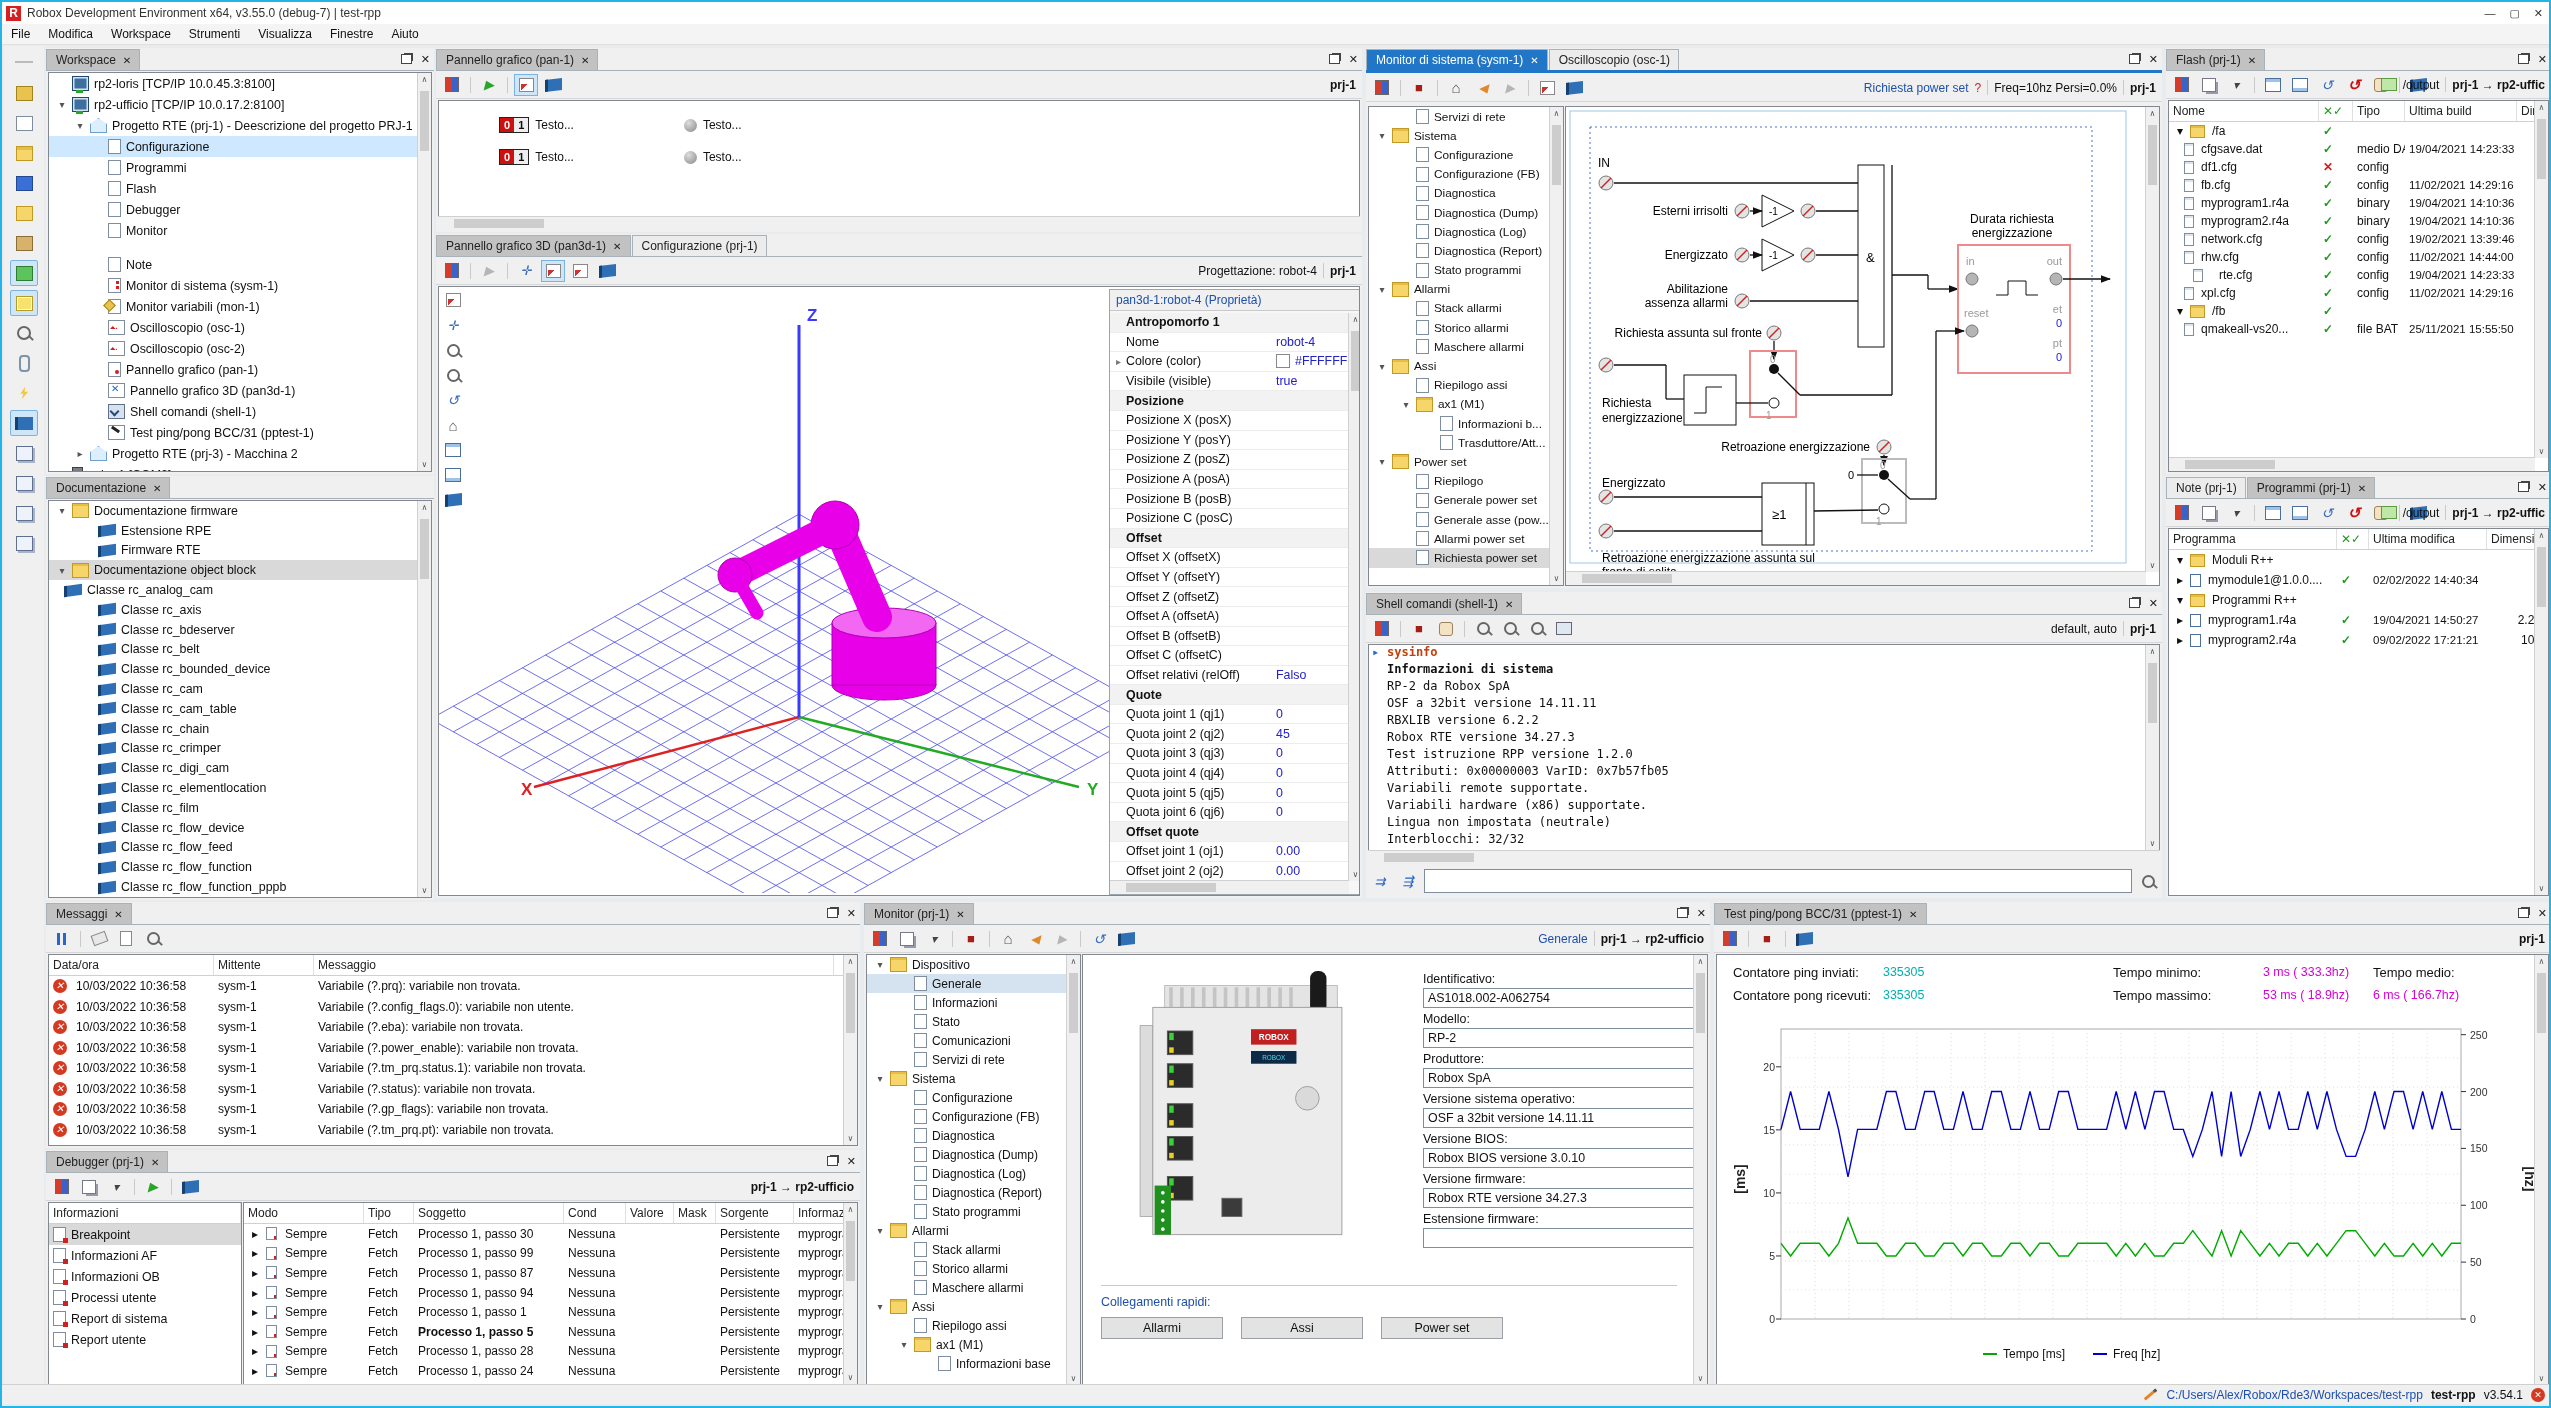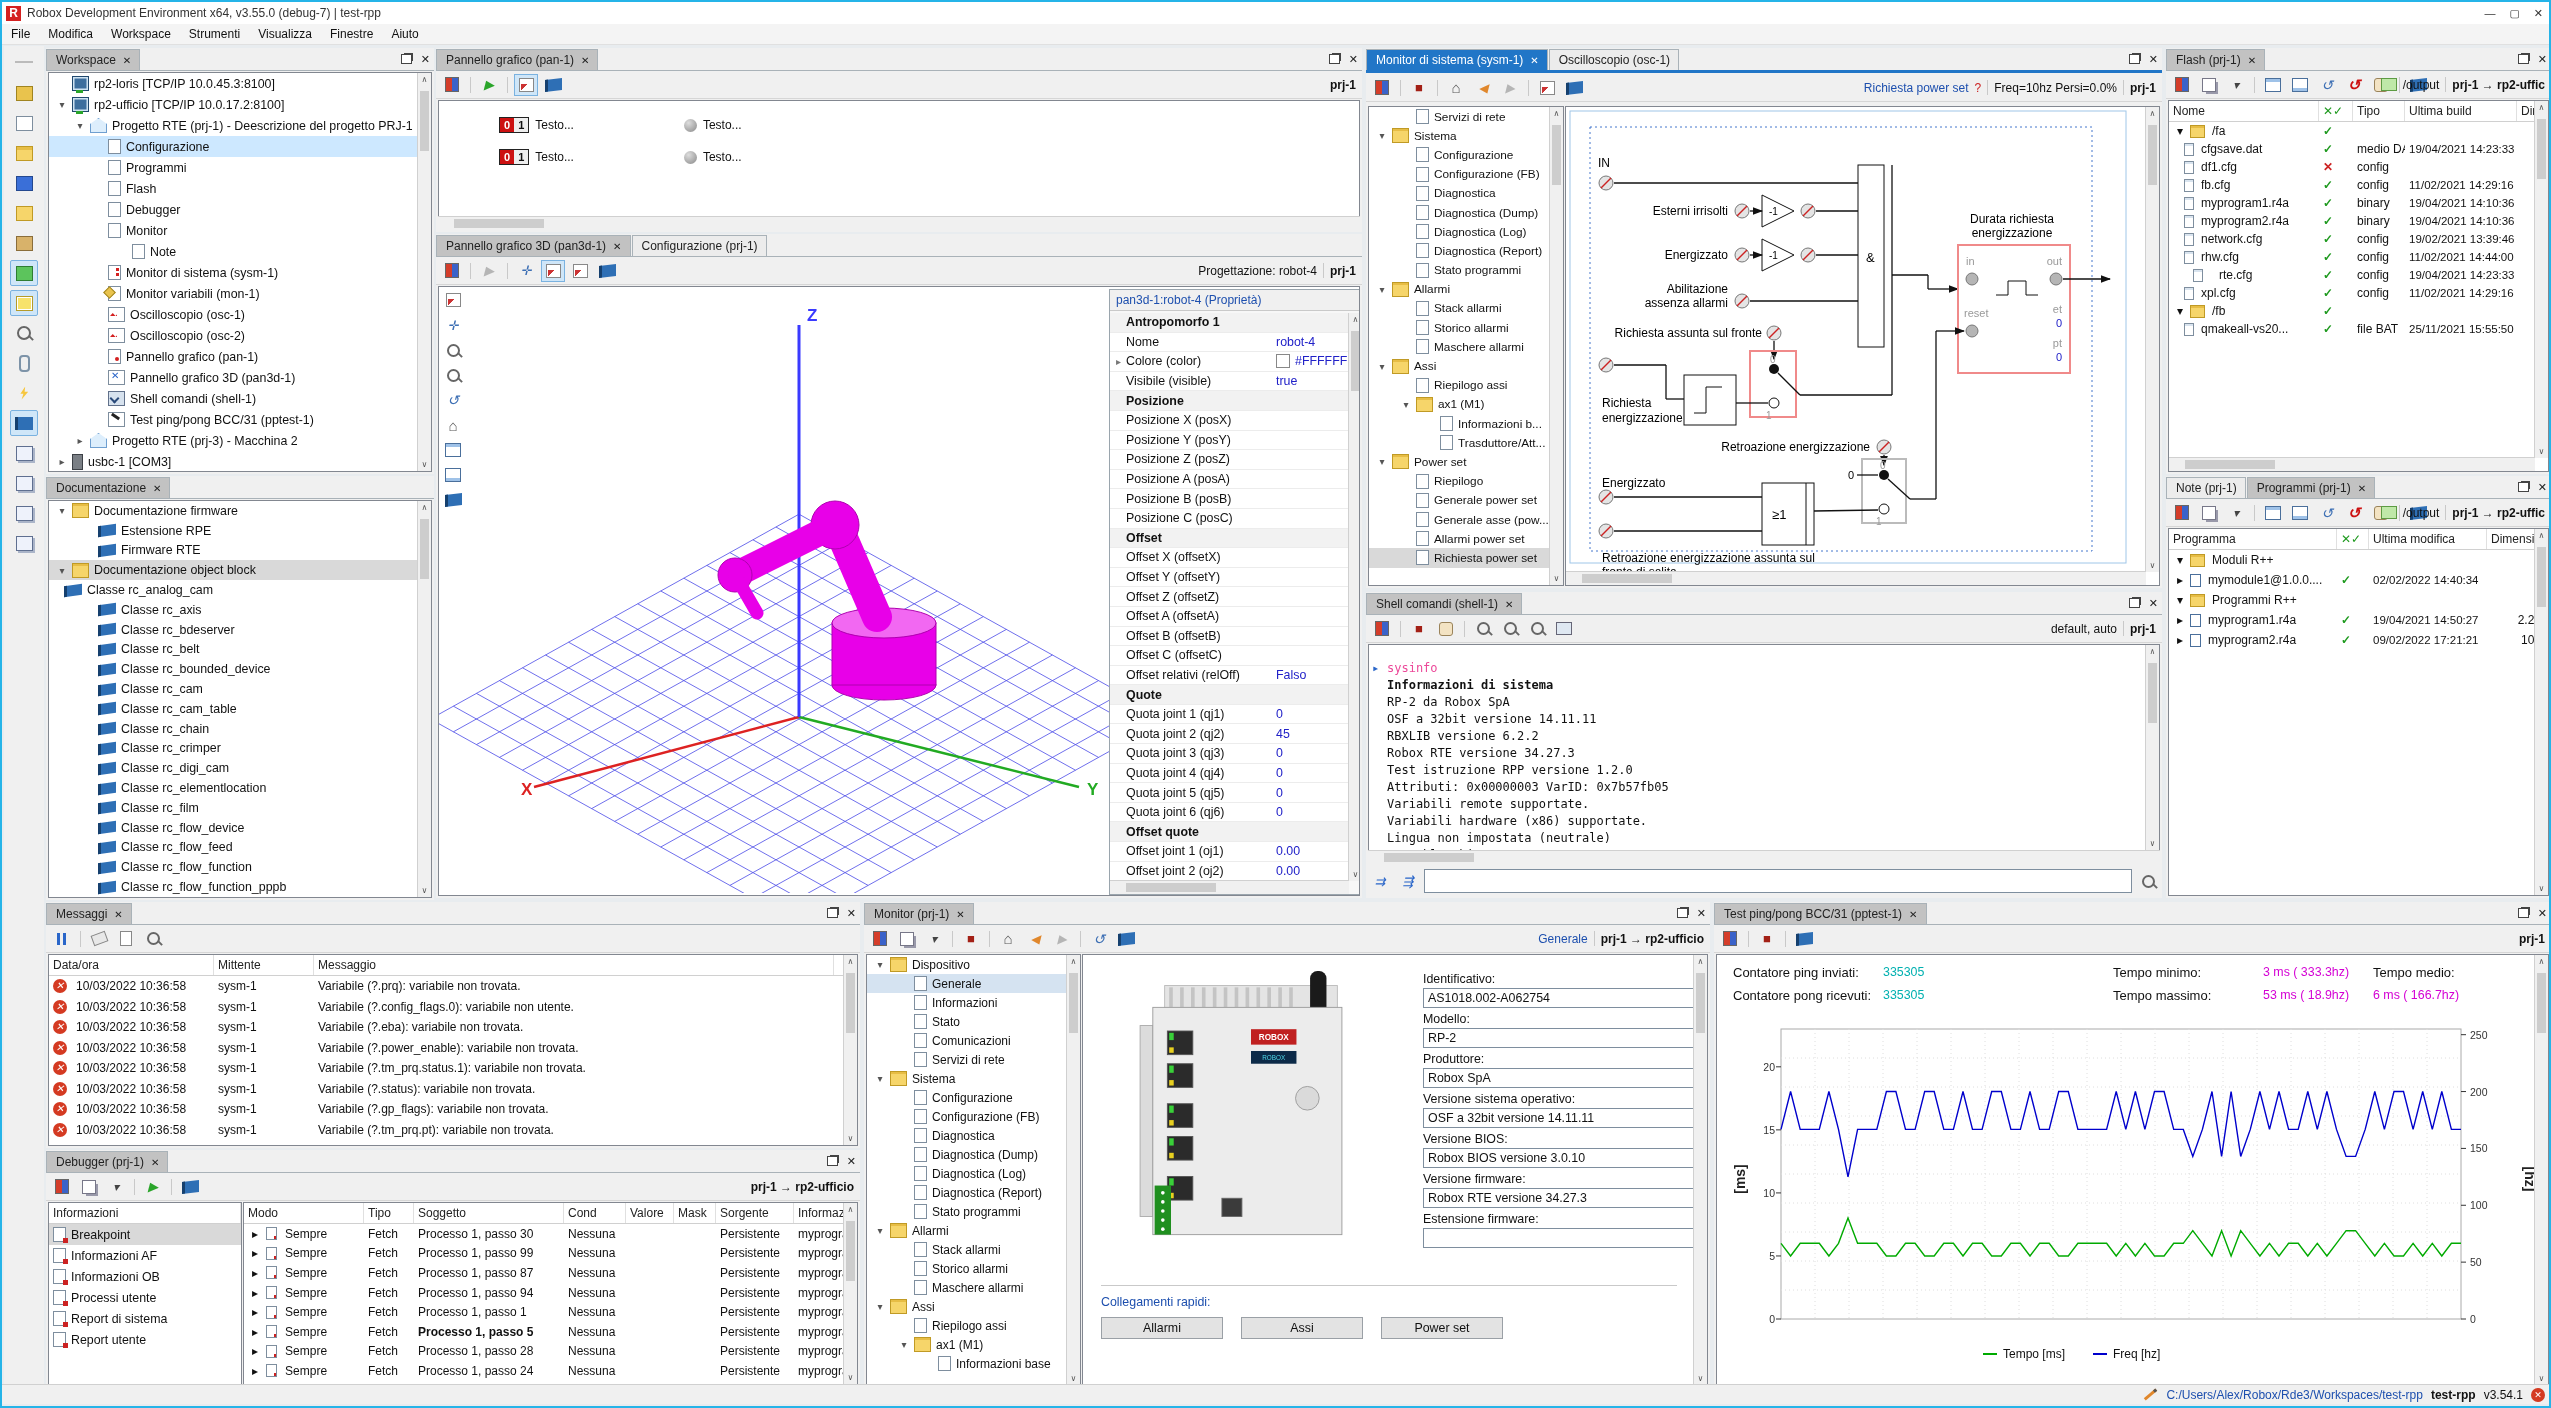--- a/index.html
+++ b/index.html
@@ -141,21 +141,21 @@
   .prow{display:flex;font-size:12.4px;border-bottom:1px solid #ececec;align-items:center;height:18.6px;padding-left:6px;}
   .prow .chev{width:10px;color:#777;font-size:10px;}
   .prow .pl{width:150px;flex:none;}
   .prow .pv{color:#2121c8;}
   .prow.sec{font-weight:bold;background:#f2f2f2;}
   .sw{display:none;width:12px;height:12px;border:1px solid #888;background:#fff;margin-right:5px;}
   .sw.show{display:inline-block;}
   
   #shellterm{position:absolute;background:#fff;border:1px solid #828790;font-family:"DejaVu Sans Mono",monospace;font-size:12px;overflow:hidden;}
   .sline{height:17px;white-space:pre;padding-left:18px;position:relative;}
-  .sline.cmd{color:#ec4899;font-weight:normal;margin-top:16px;}
+  .sline.cmd{color:#c2410c;font-weight:bold;}
   .sline.cmd::before{content:"▸";color:#2a66c9;position:absolute;left:3px;}
   .sline.b{font-weight:bold;}
   
   .fld{margin-bottom:4px;}
   .fld .fl{font-size:12.4px;margin:3px 0 2px;}
   .fld .fv{border:1px solid #7e8e9e;background:#fff;height:18px;line-height:18px;padding:0 4px;font-size:12.4px;width:268px;}
   .qbtn{display:inline-block;width:120px;text-align:center;background:#e3e3e3;border:1px solid #9aa0a6;padding:3px 0;font-size:12.4px;margin-right:18px;}
   
   .stat-l{font-size:13px;}
   .stat-v.cyan{color:#00b0b0;}
@@ -299,21 +299,21 @@
           <div class="titem" style="height: 21px; padding-left: 44px;">
             <span class="chev"></span>
             <span class="ic ic-page"></span>
             <span class="lbl">Debugger</span>
           </div>
           <div class="titem" style="height: 21px; padding-left: 44px;">
             <span class="chev"></span>
             <span class="ic ic-page"></span>
             <span class="lbl">Monitor</span>
           </div>
-          <div class="titem" style="height: 21px; padding-left: 68px;">
+          <div class="titem" style="height: 21px; padding-left: 44px; margin-top: 13px;">
             <span class="chev"></span>
             <span class="ic ic-page"></span>
             <span class="lbl">Note</span>
           </div>
           <div class="titem" style="height: 21px; padding-left: 44px;">
             <span class="chev"></span>
             <span class="ic ic-sysmon"></span>
             <span class="lbl">Monitor di sistema (sysm-1)</span>
           </div>
           <div class="titem" style="height: 21px; padding-left: 44px;">

